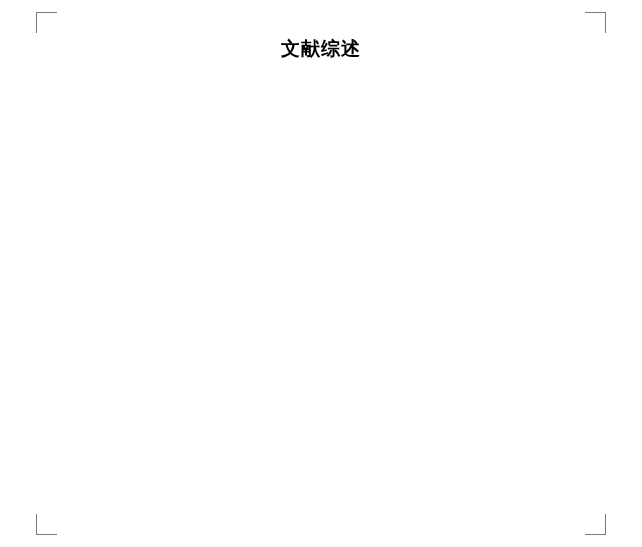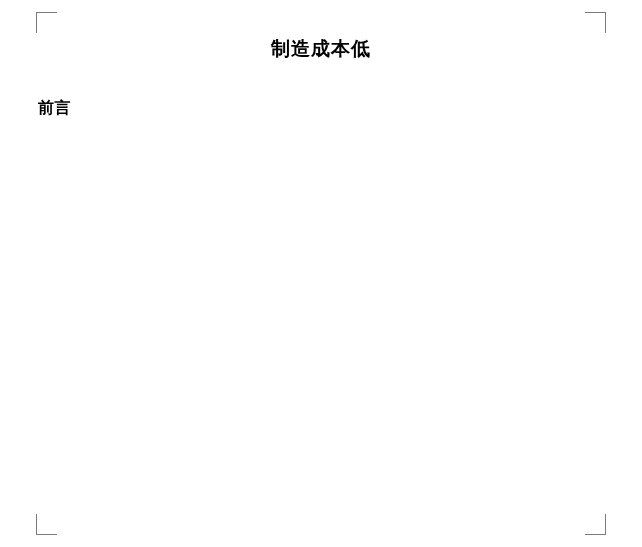--- a/index.html
+++ b/index.html
@@ -80,19 +80,18 @@
 
 <div class="page">
 
   <div class="mark tl"></div>
   <div class="mark tr"></div>
   <div class="mark bl"></div>
   <div class="mark br"></div>
 
   <div class="content">
 
-    <h1 class="doc-title">制造成本低</h1>
+    <h1 class="doc-title">文献综述</h1>
 
-    <h2 class="heading">前言</h2>
 
 
   </div>
 </div>
 
 </body></html>

